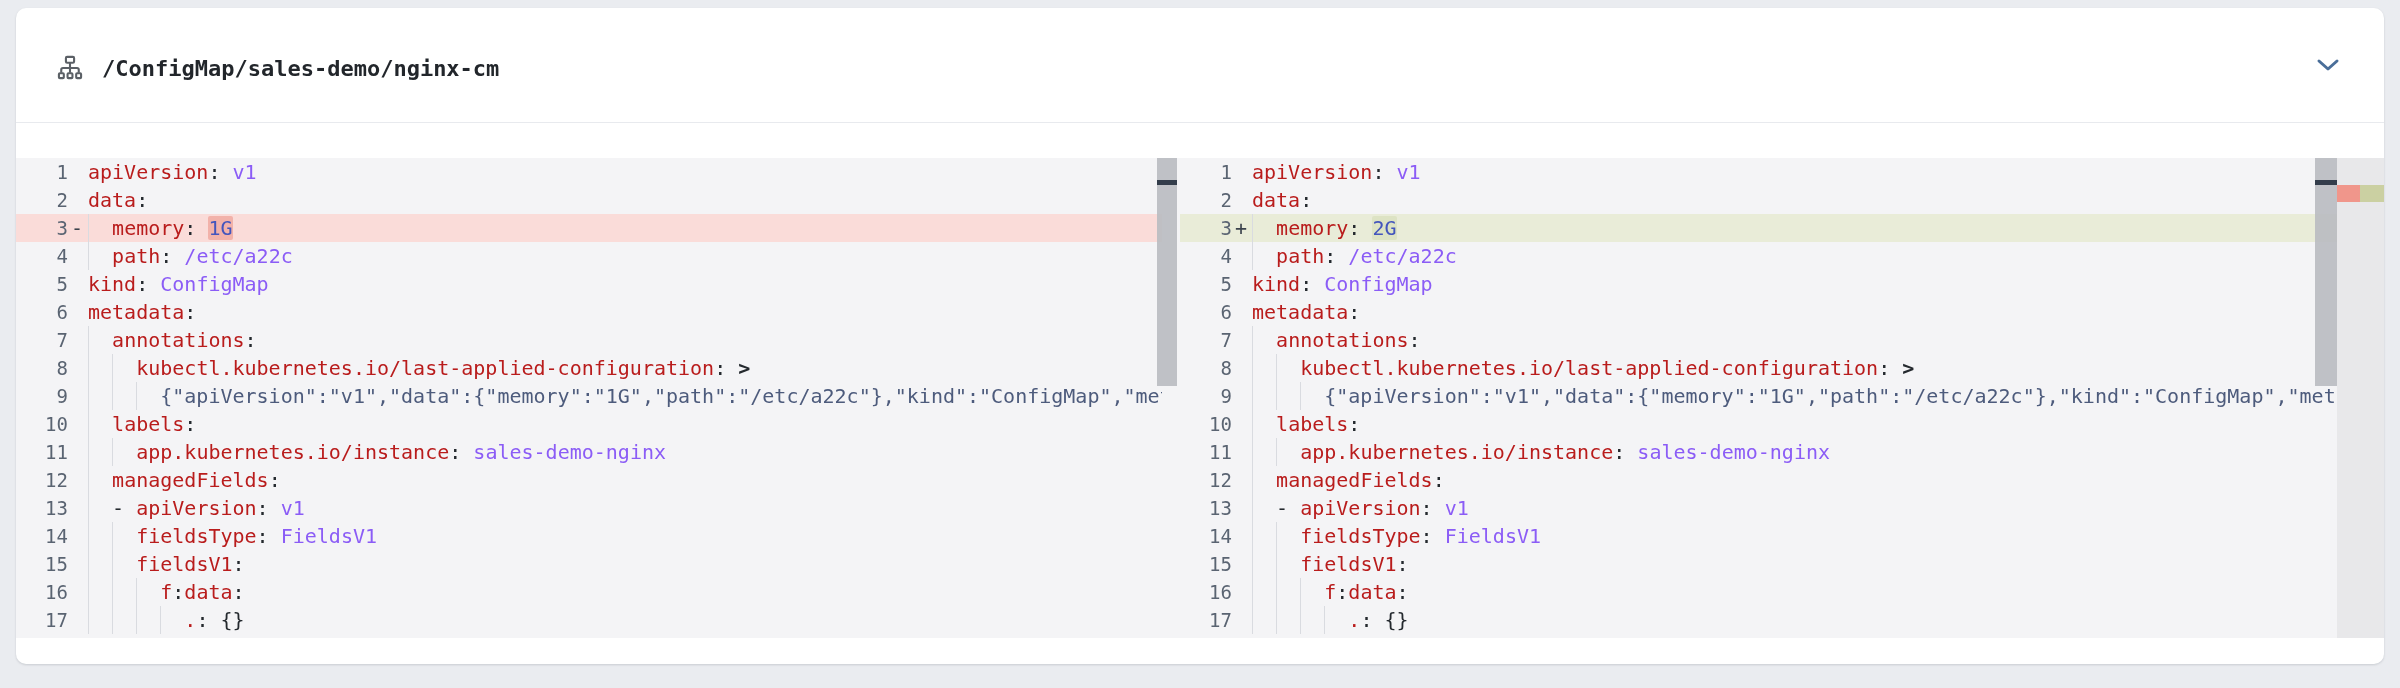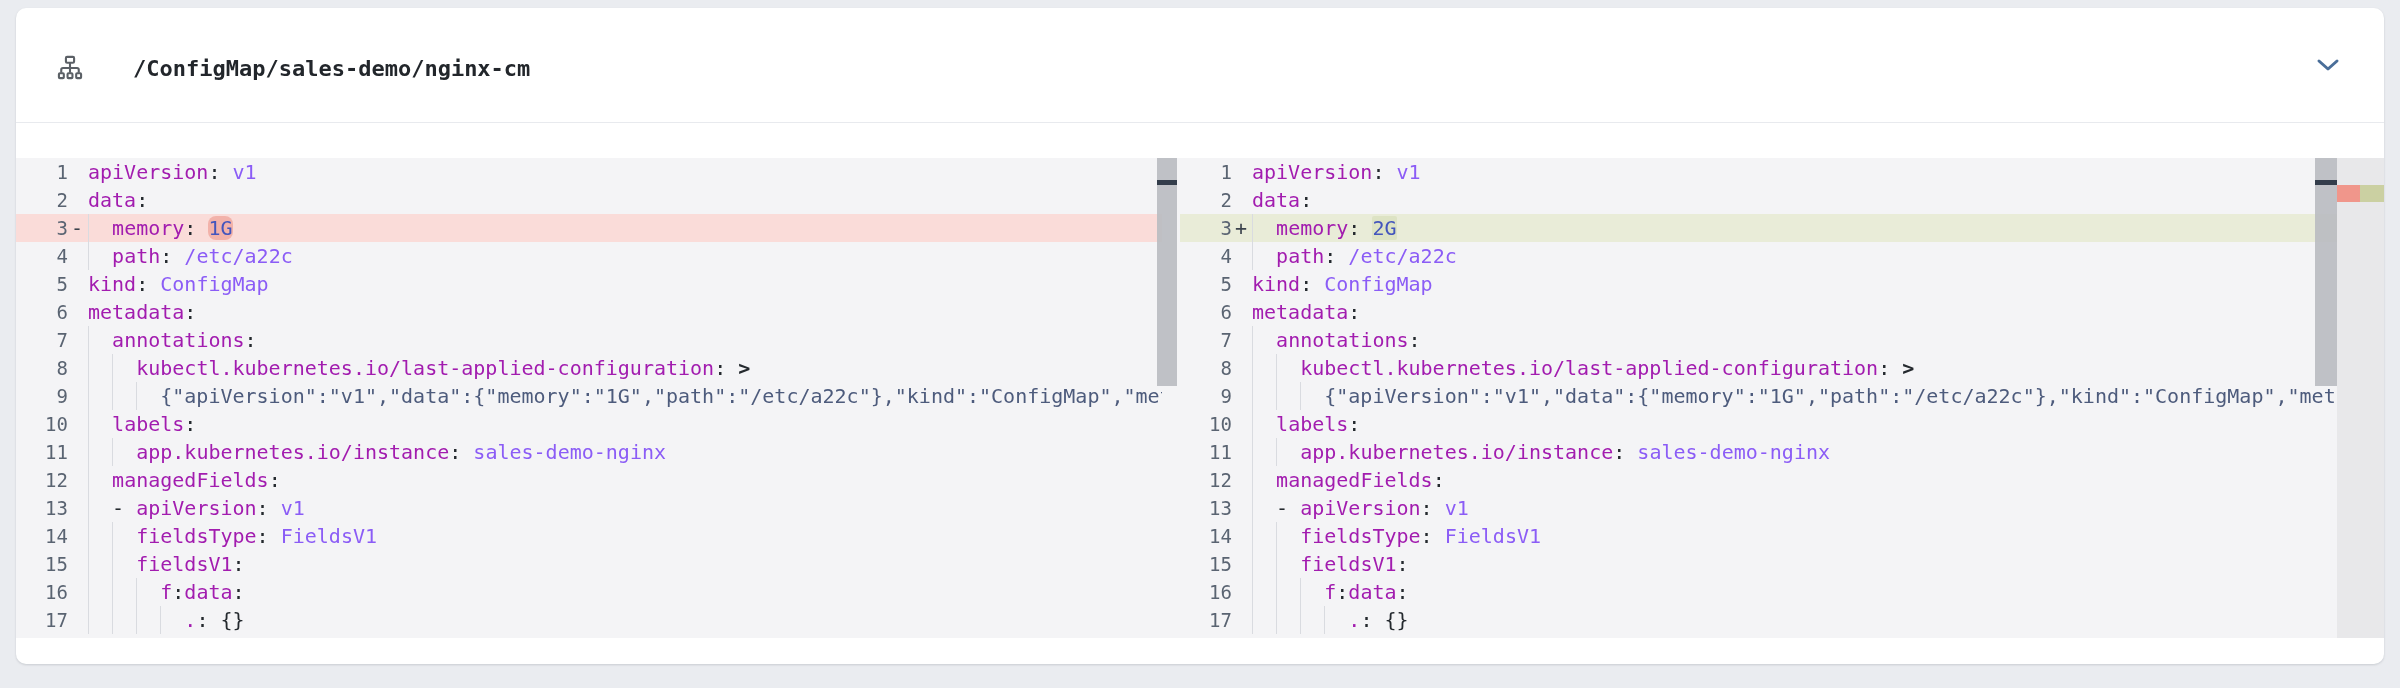--- a/index.html
+++ b/index.html
@@ -11,21 +11,21 @@
   }
   .card{
     position:absolute;left:16px;top:8px;width:2368px;height:656px;
     background:#ffffff;border-radius:10px;
     box-shadow:0 1px 2px rgba(16,24,40,.07),0 1px 3px rgba(16,24,40,.08);
     overflow:hidden;
   }
   .header{
     position:relative;height:114px;
     display:flex;align-items:center;
-    padding:6px 40px 0 40px;box-sizing:border-box;gap:31px;
+    padding:6px 40px 0 40px;box-sizing:border-box;
   }
   .hier-icon{flex:0 0 auto;display:flex;align-items:center;color:#5b6066;}
   .title{
     margin-left:18px;
     font-family:"DejaVu Sans Mono",monospace;
     font-weight:600;font-size:22px;color:#22262b;
     white-space:nowrap;
   }
   .collapse-btn{
     position:absolute;right:38px;top:50%;transform:translateY(-50%);
@@ -44,26 +44,26 @@
     display:flex;height:28px;line-height:28px;
     font-family:"DejaVu Sans Mono",monospace;font-size:20px;
     white-space:pre;
   }
   .line.del{background:#fadcd9;}
   .line.add{background:#e9ecd8;}
   .num{flex:0 0 52px;text-align:right;color:#5a6472;font-size:19px;}
   .sign{flex:0 0 18px;text-align:center;color:#3b424c;}
   .code{flex:1 1 auto;position:relative;margin-left:2px;white-space:pre;overflow:hidden;color:#24292e;}
   .guide{position:absolute;top:0;height:28px;width:0;border-left:1px solid #d9dbe0;}
-  .tk-k{color:#a21caf;}
+  .tk-k{color:#b91c1c;}
   .tk-v{color:#8b5cf6;}
   .tk-p{color:#24292e;}
   .tk-b{color:#24292e;font-weight:bold;}
   .tk-s{color:#4d5b7c;}
-  .tk-delc{color:#4355bd;background:#f2b2aa;border-radius:8px;}
+  .tk-delc{color:#4355bd;background:#f2b2aa;border-radius:2px;}
   .tk-addc{color:#4355bd;background:#dde3c4;border-radius:2px;}
   .sb-thumb{position:absolute;top:0;height:228px;background:rgba(186,188,193,.92);}
   .sb-thumb-left{left:1141px;width:20px;}
   .sb-thumb-right{left:2299px;width:22px;}
   .sb-mark{position:absolute;left:0;right:0;top:22px;height:5px;background:#333d4b;}
   .ruler{position:absolute;left:2321px;top:0;width:47px;height:100%;background:#e8e8ea;}
   .ruler .m-del{position:absolute;left:0;top:27px;width:23px;height:17px;background:#f0968b;}
   .ruler .m-add{position:absolute;left:23px;top:27px;width:24px;height:17px;background:#cbd0a2;}
 </style>
 </head>

